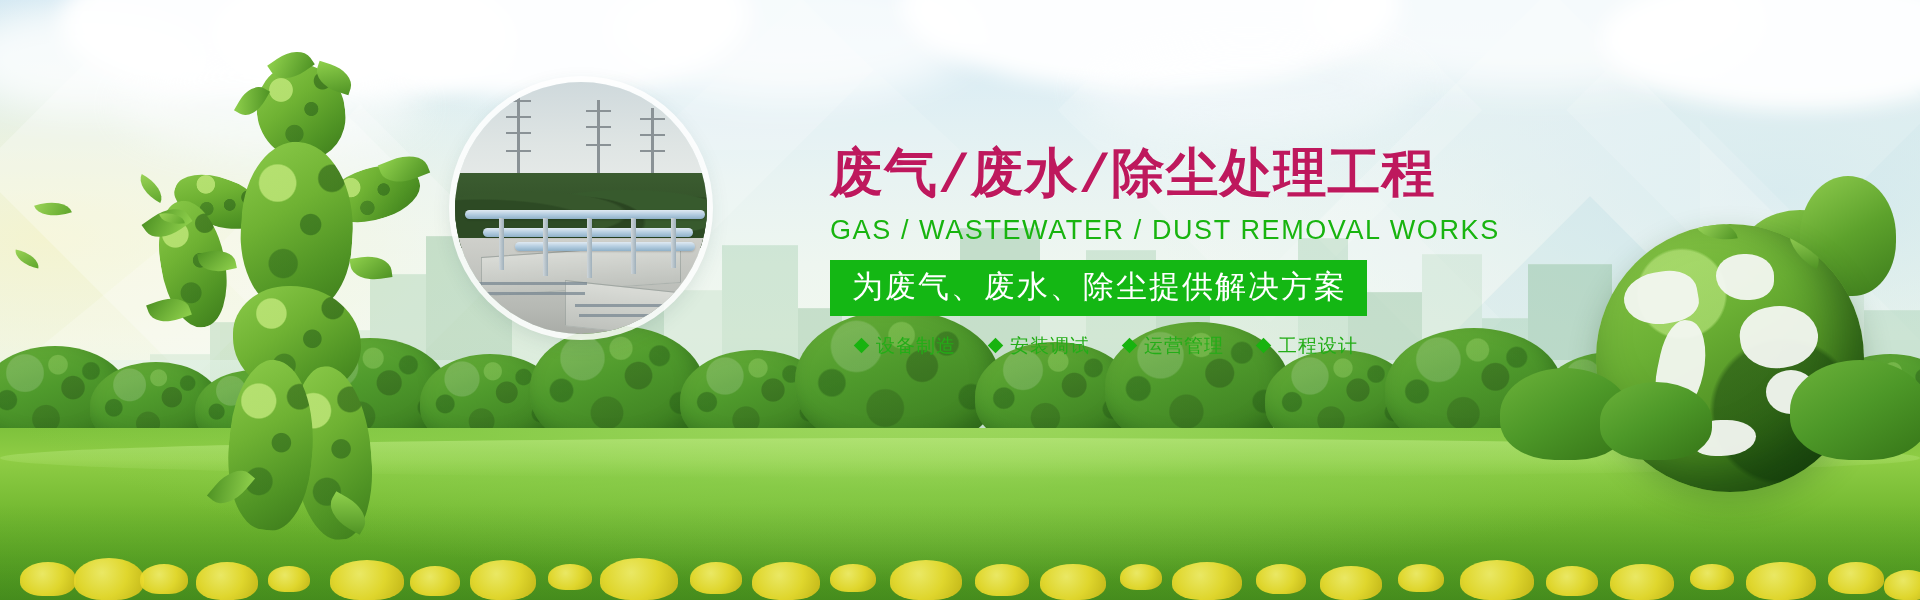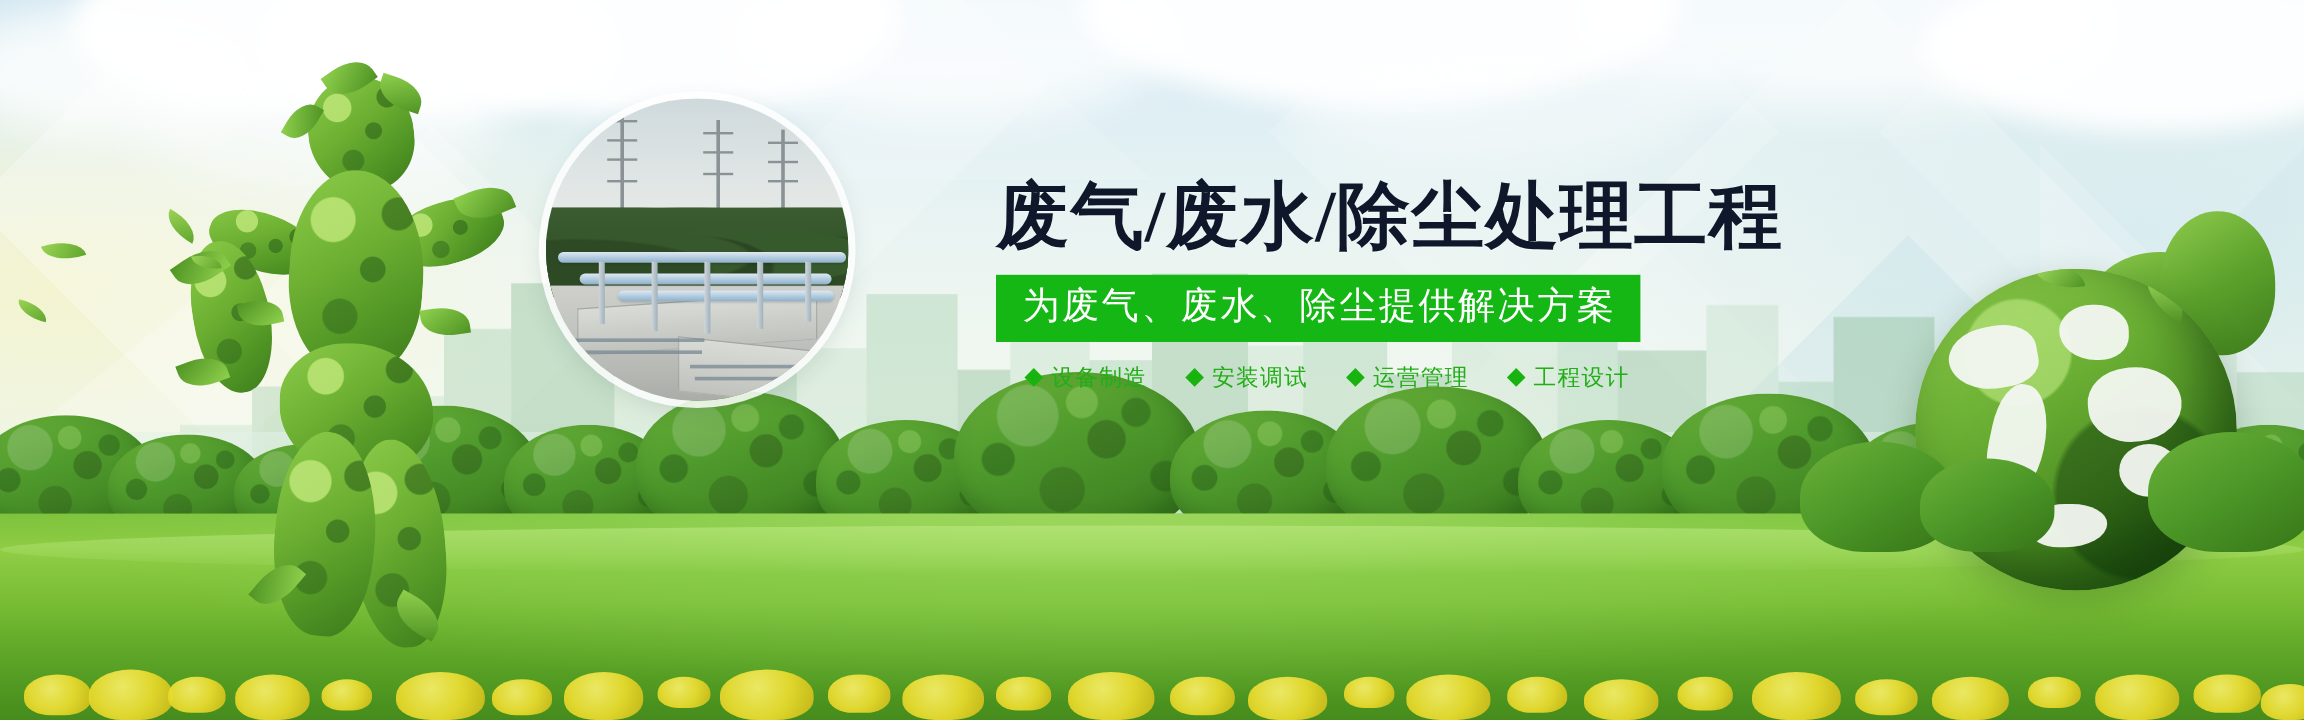--- a/index.html
+++ b/index.html
@@ -119,24 +119,24 @@
     border:1px solid rgba(130,140,135,.5);
   }
 
   
   .textblock {
     position:absolute;
     left:830px; top:148px;
     width:800px;
   }
   .title-cn {
-    font-family:Liberation Serif, serif;
-    font-size:61px;
+    font-family:Liberation Mono, monospace;
+    font-size:53px;
     font-weight:bold;
-    color:#0f172a;
+    color:#be185d;
     letter-spacing:1px;
     line-height:1.1;
     white-space:nowrap;
     text-shadow:0 1px 0 rgba(255,255,255,.5);
   }
   .title-en {
     margin-top:9px;
     font-family:"Liberation Sans", sans-serif;
     font-size:27px;
     font-weight:400;
@@ -502,20 +502,21 @@
     <div class="cp-rail" style="left:16px;  top:200px; width:116px;"></div>
     <div class="cp-rail" style="left:20px;  top:210px; width:110px;"></div>
     <div class="cp-rail" style="left:120px; top:222px; width:120px;"></div>
     <div class="cp-rail" style="left:124px; top:232px; width:116px;"></div>
   </div>
 
   <div class="textblock">
 
     <div class="title-cn">废气/废水/除尘处理工程</div>
 
+    <div class="title-en">GAS / WASTEWATER / DUST REMOVAL WORKS</div>
 
     <div class="greenbar">
       <span>为废气、废水、除尘提供解决方案</span>
     </div>
 
     <div class="bullets">
       <div class="bullet">
         <span class="dia"></span>
         <span class="lbl">设备制造</span>
       </div>

